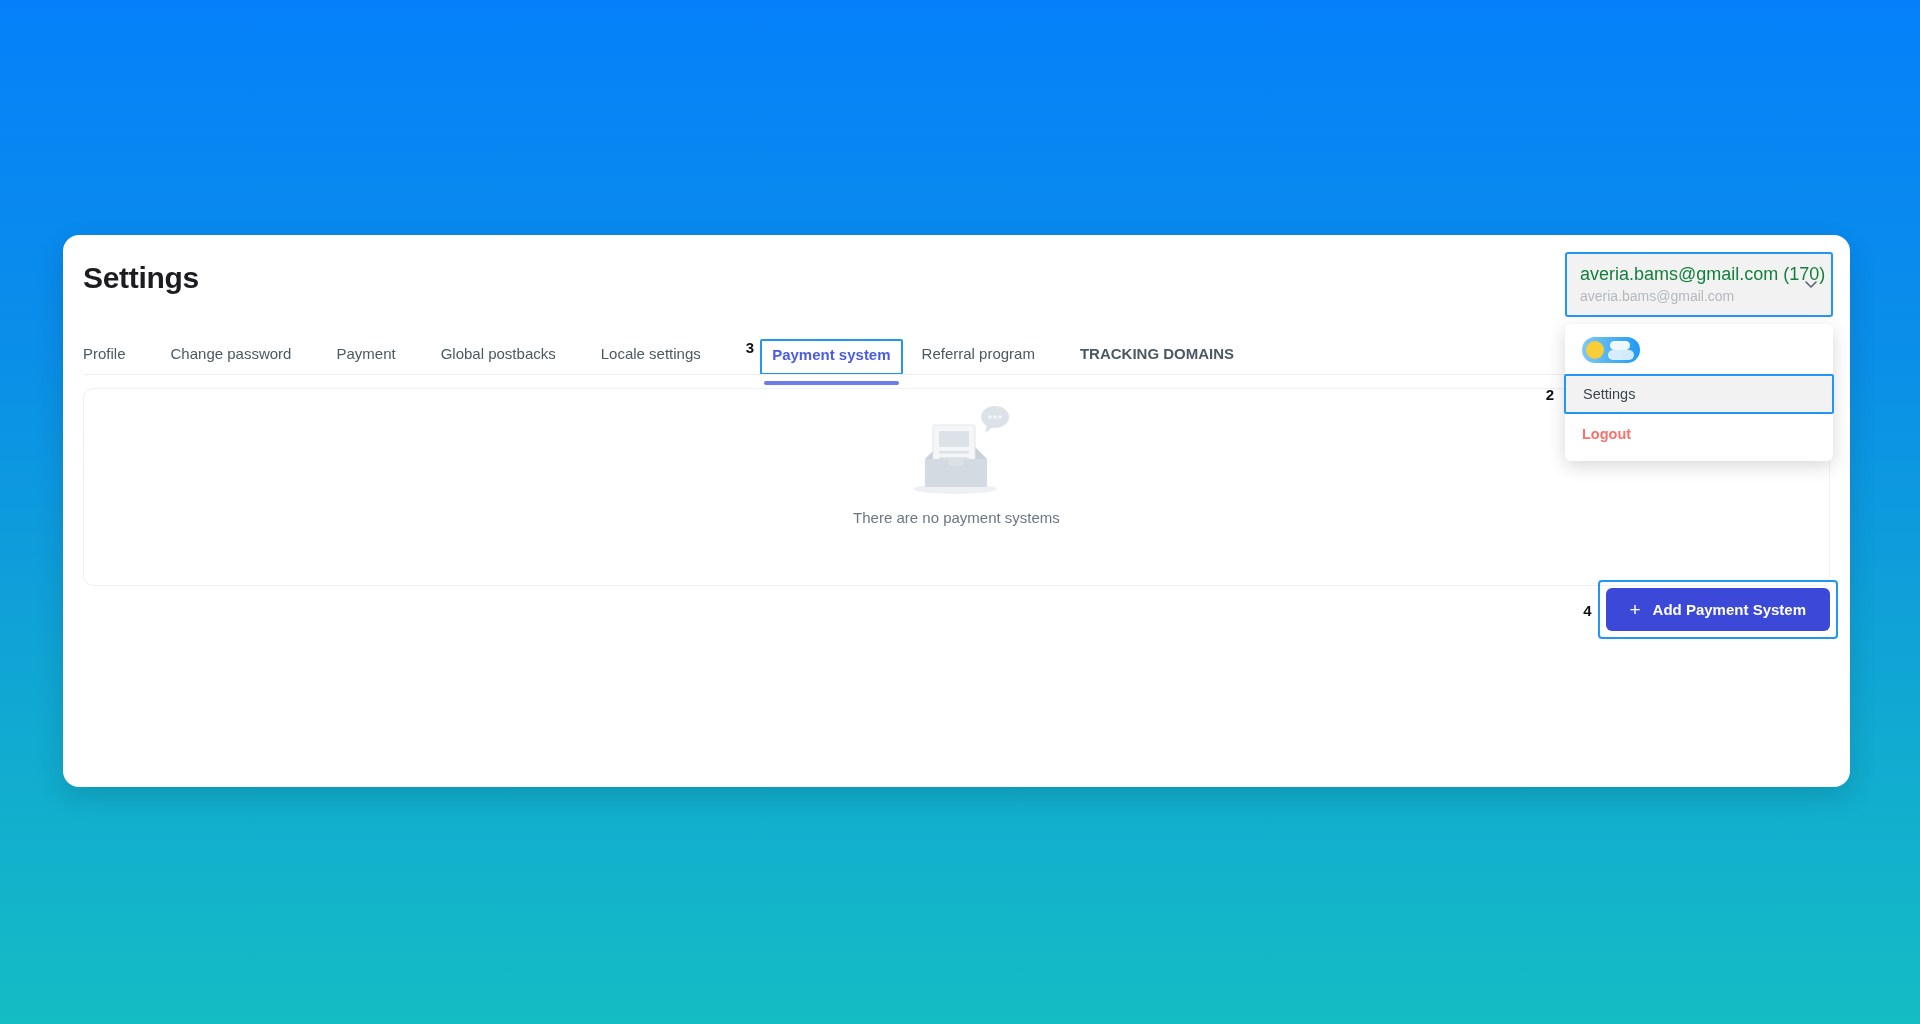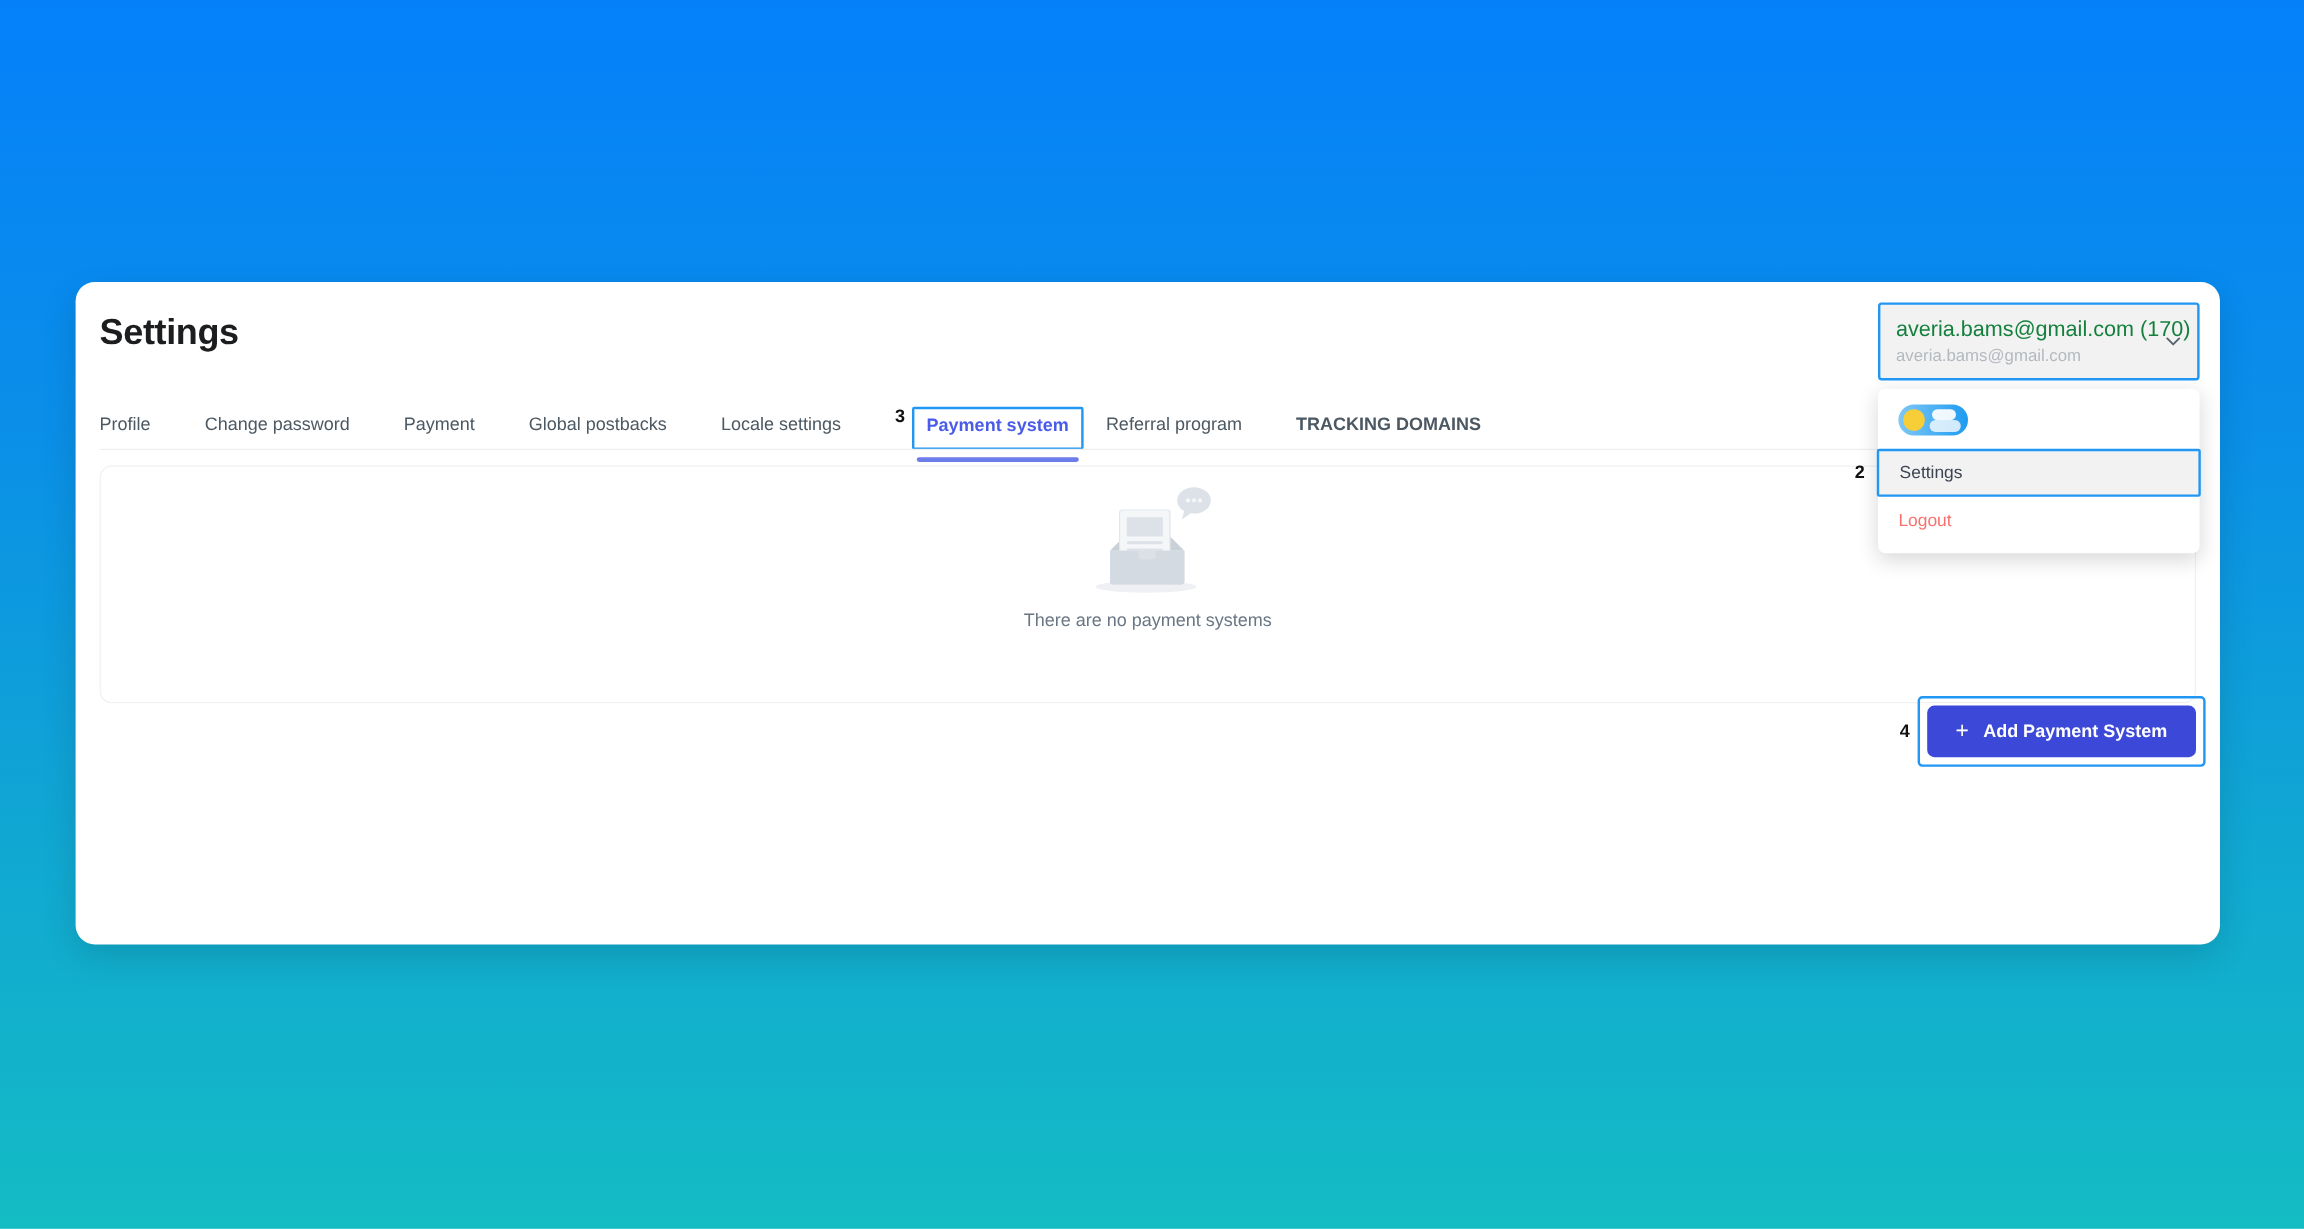--- a/index.html
+++ b/index.html
@@ -256,21 +256,21 @@
     cursor: pointer;
     white-space: nowrap;
   }
   .menu-item.settings {
     color: #3b4450;
     background: #f2f2f2;
     border: 2px solid #2196F3;
     border-radius: 2px;
     margin: 0 -1px;
   }
-  .menu-item.logout { color: #F8716C; font-weight: 400; padding-top: 12px; }
+  .menu-item.logout { color: #F8716C; font-weight: 700; padding-top: 12px; }
 
   .marker-2 {
     position: absolute;
     right: 100%;
     top: 50%;
     transform: translateY(-50%);
     margin-right: 12px;
     font-size: 15px;
     font-weight: 700;
     color: #111;

